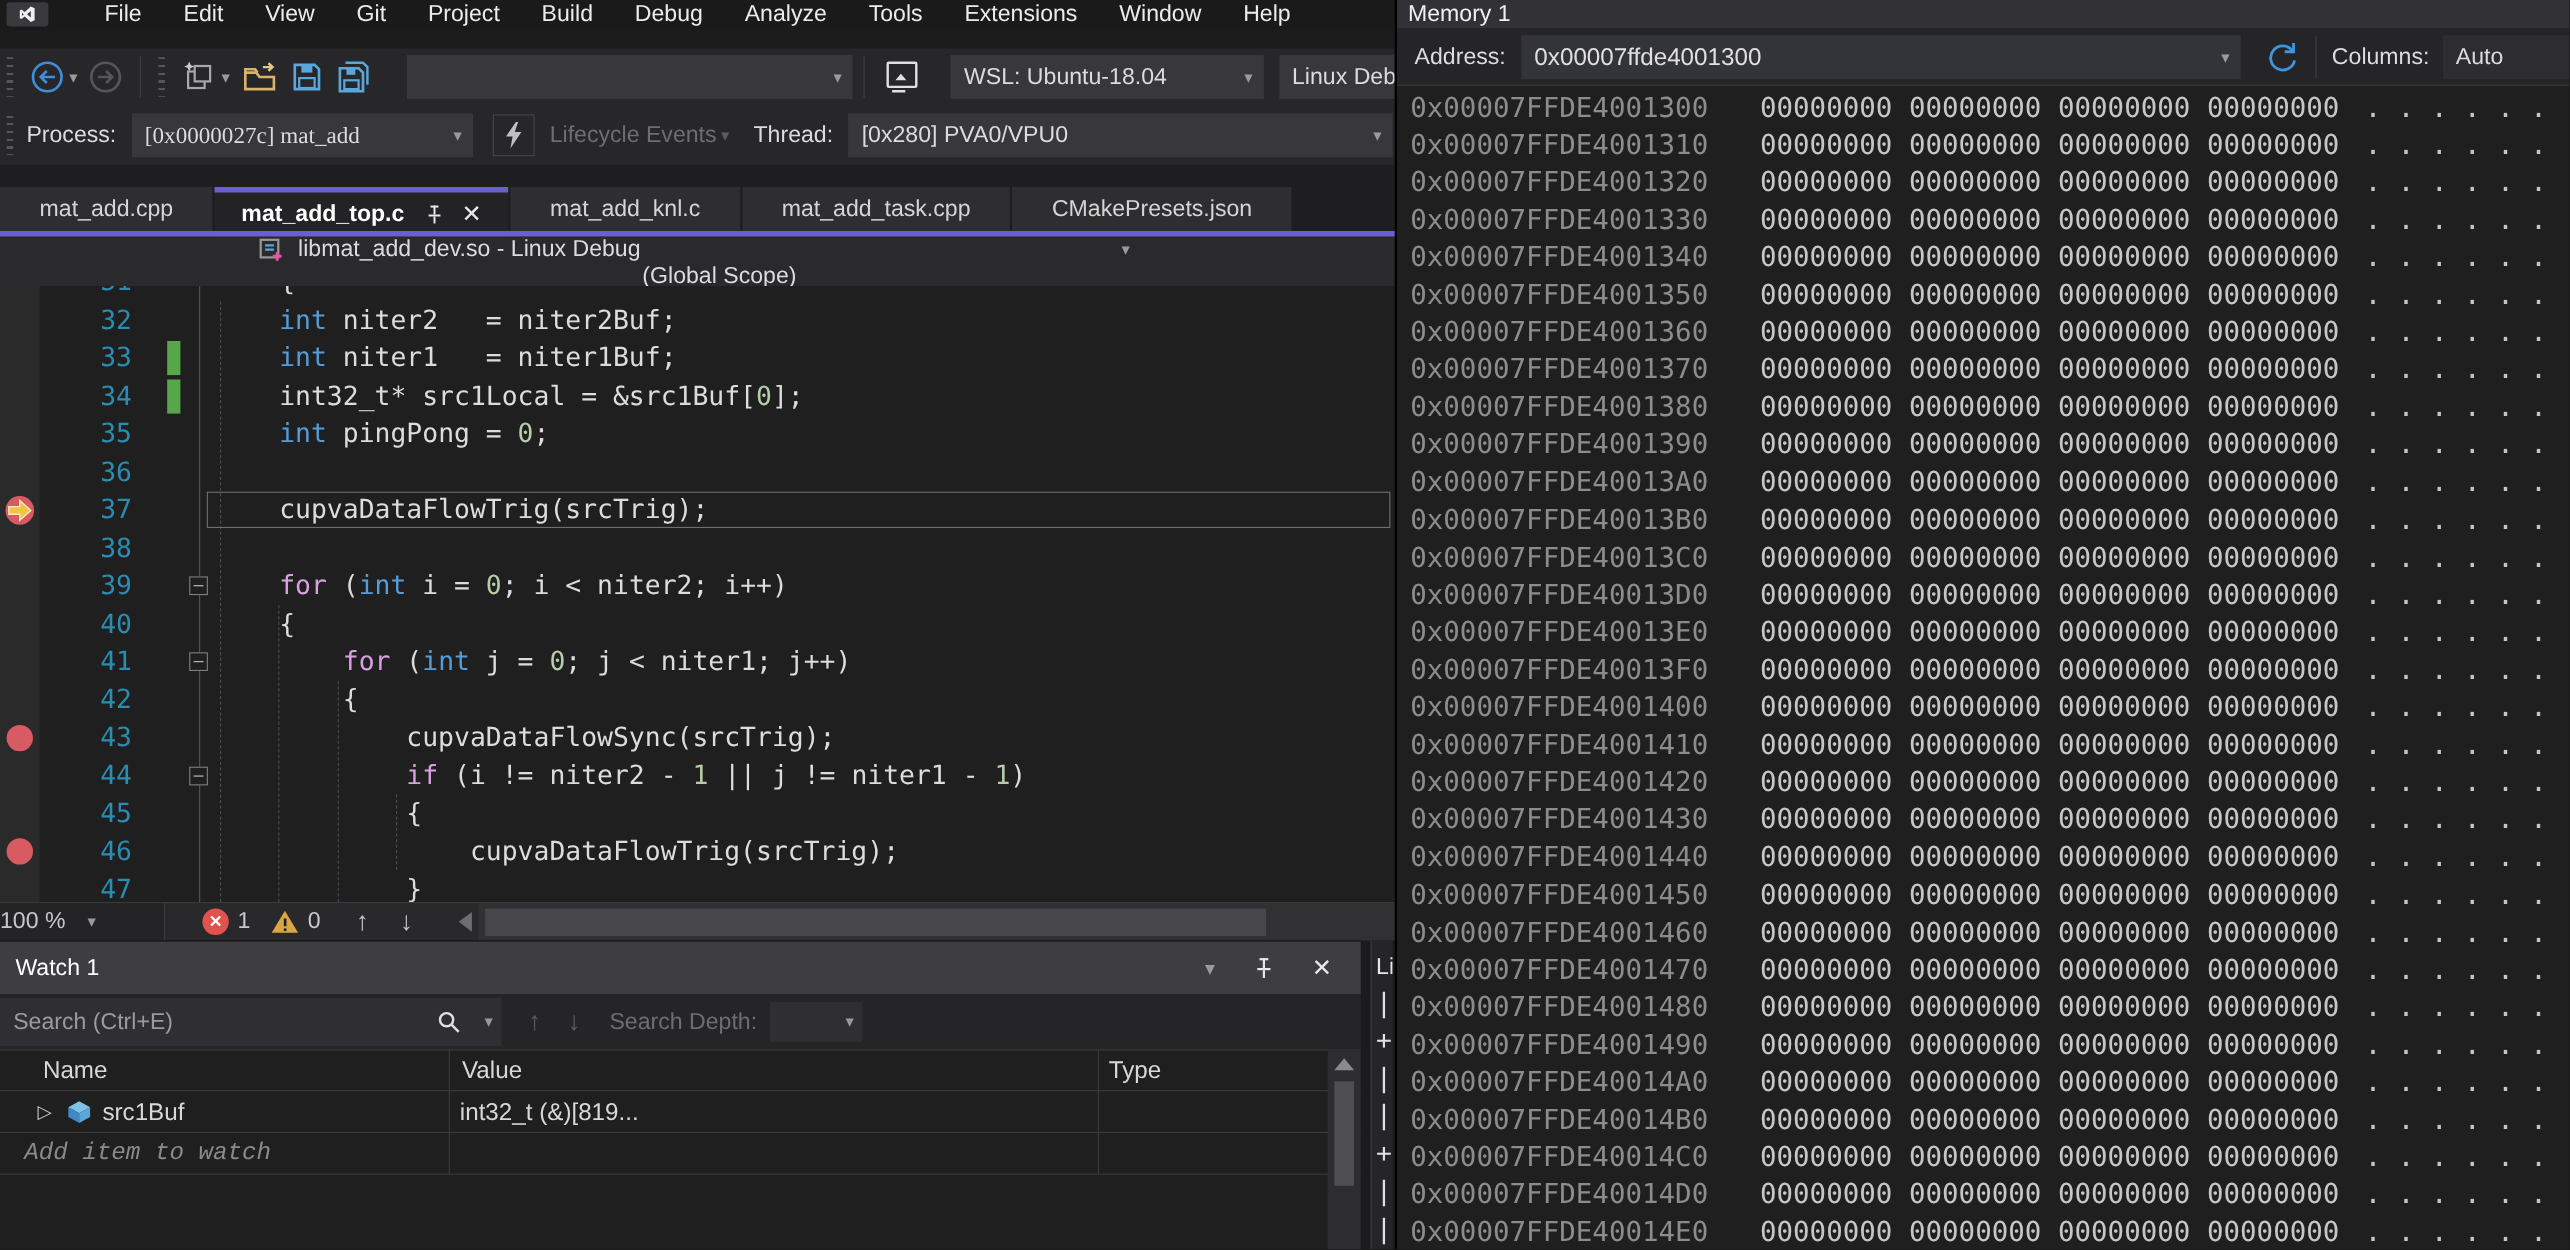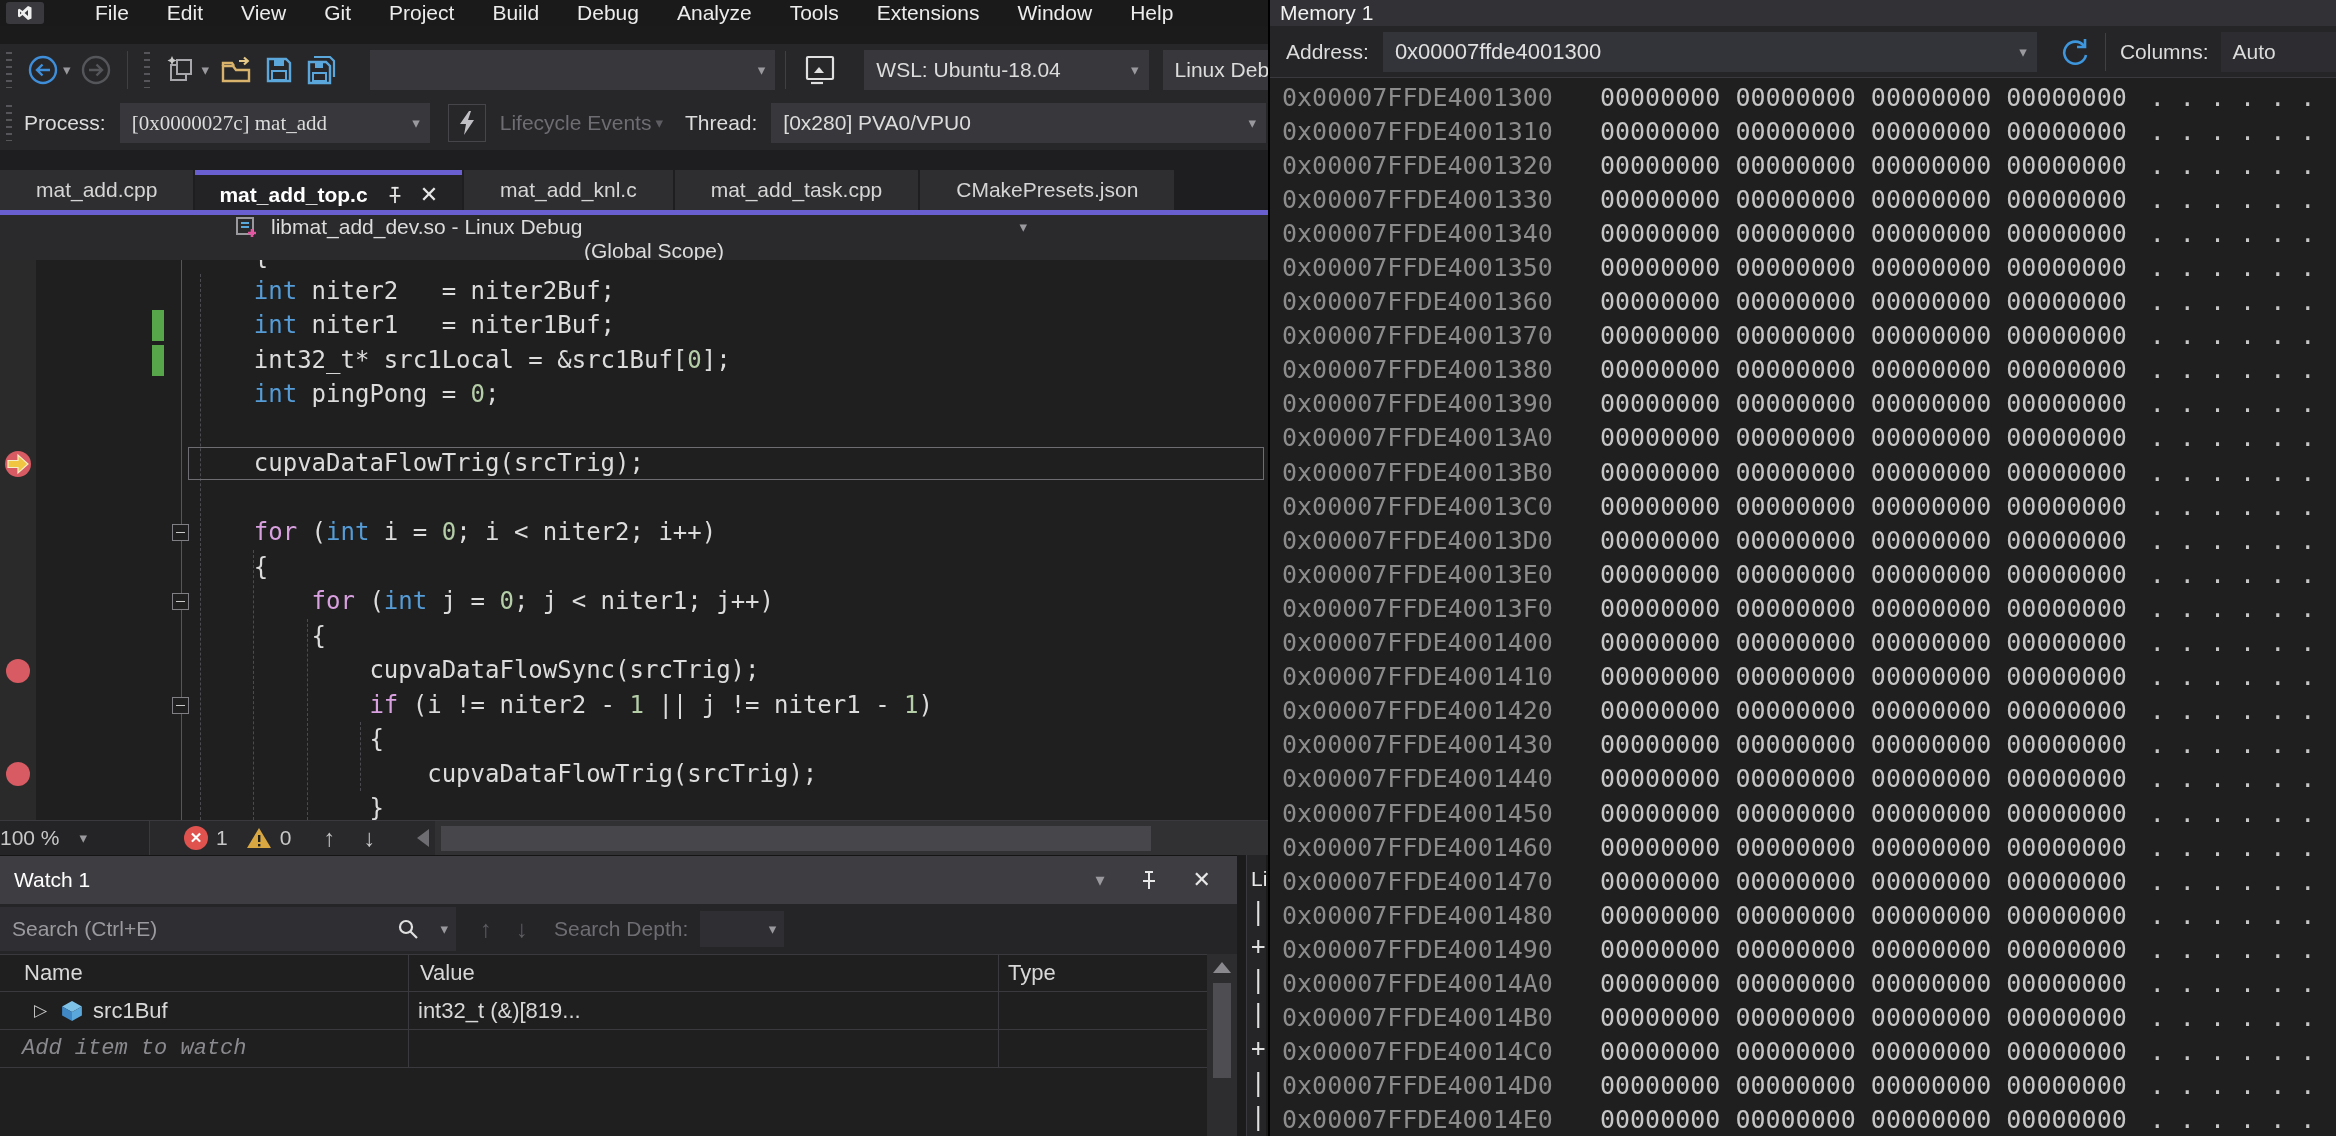--- a/index.html
+++ b/index.html
@@ -92,21 +92,21 @@
   .searchrow { height:50px; background:#252528; display:flex; align-items:center; }
   .searchbox { width:456px; height:44px; background:#2f2f33; display:flex; align-items:center; position:relative; }
   .searchbox input { background:transparent; border:none; outline:none; color:#9b9b9f; font-size:21px;
                      padding-left:12px; width:380px; font-family:"Liberation Sans",sans-serif; }
   .searchbox input::placeholder { color:#9b9b9f; }
   .dis-arrow { color:#5e5e62; font-size:24px; margin:0 12px; }
   .depth-combo { width:84px; height:36px; background:#2f2f33; position:relative; margin-left:12px; }
   .depth-combo .caret { position:absolute; right:8px; top:9px; }
   .wtable { position:relative; }
   .wrow { display:flex; height:38px; align-items:center; border-bottom:1px solid #3a3a3e; position:relative; }
-  .wc-name { width:408px; padding-left:24px; color:#d8d8d8; font-size:22px; display:flex; align-items:center; }
+  .wc-name { width:408px; padding-left:39px; color:#d8d8d8; font-size:22px; display:flex; align-items:center; }
   .wc-val  { width:590px; padding-left:12px; color:#d8d8d8; font-size:22px; }
   .wc-type { width:207px; padding-left:10px; color:#d8d8d8; font-size:22px; white-space:nowrap; overflow:hidden; }
   .wgridv { position:absolute; top:0; width:1px; background:#3a3a3e; height:114px; }
   .additem { color:#8a8a8e; font-style:italic;font-family:Liberation Mono, monospace; }
   .wscroll { position:absolute; right:0; top:98px; width:30px; height:183px; background:#2d2d30; }
   .wscroll .up { width:0;height:0;border-left:9px solid transparent;border-right:9px solid transparent;
                  border-bottom:11px solid #8a8a8e; margin:8px auto 0; }
   .wscroll .thumb { width:18px; height:95px; background:#4d4d52; margin:10px auto 0; }
 
   
@@ -293,20 +293,39 @@
         <span class="label" style="margin-left:12px;">libmat_add_dev.so - Linux Debug</span>
         <span class="caret" style="position:absolute; right:16px;">▾</span>
       </div>
       <div class="navsep"></div>
       <span class="scope">(Global Scope)</span>
     </div>
 
     <div class="editor code-font">
       <div class="bp-margin"></div>
       <div class="structline"></div>
+      <div class="lnums" id="lnums">
+          <div>31</div>
+          <div>32</div>
+          <div>33</div>
+          <div>34</div>
+          <div>35</div>
+          <div>36</div>
+          <div>37</div>
+          <div>38</div>
+          <div>39</div>
+          <div>40</div>
+          <div>41</div>
+          <div>42</div>
+          <div>43</div>
+          <div>44</div>
+          <div>45</div>
+          <div>46</div>
+          <div>47</div>
+        </div>
       <div class="codelines" id="codelines"><div style="height: 34.5px;"><span class="tok-p">    {</span></div><div style="height: 34.5px;"><span class="tok-p">    </span><span class="tok-k">int</span><span class="tok-p"> niter2   = niter2Buf;</span></div><div style="height: 34.5px;"><span class="tok-p">    </span><span class="tok-k">int</span><span class="tok-p"> niter1   = niter1Buf;</span></div><div style="height: 34.5px;"><span class="tok-p">    int32_t* src1Local = &amp;src1Buf[</span><span class="tok-n">0</span><span class="tok-p">];</span></div><div style="height: 34.5px;"><span class="tok-p">    </span><span class="tok-k">int</span><span class="tok-p"> pingPong = </span><span class="tok-n">0</span><span class="tok-p">;</span></div><div style="height: 34.5px;">&nbsp;</div><div style="height: 34.5px;"><span class="tok-p">    cupvaDataFlowTrig(srcTrig);</span></div><div style="height: 34.5px;">&nbsp;</div><div style="height: 34.5px;"><span class="tok-p">    </span><span class="tok-c">for</span><span class="tok-p"> (</span><span class="tok-k">int</span><span class="tok-p"> i = </span><span class="tok-n">0</span><span class="tok-p">; i &lt; niter2; i++)</span></div><div style="height: 34.5px;"><span class="tok-p">    {</span></div><div style="height: 34.5px;"><span class="tok-p">        </span><span class="tok-c">for</span><span class="tok-p"> (</span><span class="tok-k">int</span><span class="tok-p"> j = </span><span class="tok-n">0</span><span class="tok-p">; j &lt; niter1; j++)</span></div><div style="height: 34.5px;"><span class="tok-p">        {</span></div><div style="height: 34.5px;"><span class="tok-p">            cupvaDataFlowSync(srcTrig);</span></div><div style="height: 34.5px;"><span class="tok-p">            </span><span class="tok-c">if</span><span class="tok-p"> (i != niter2 - </span><span class="tok-n">1</span><span class="tok-p"> || j != niter1 - </span><span class="tok-n">1</span><span class="tok-p">)</span></div><div style="height: 34.5px;"><span class="tok-p">            {</span></div><div style="height: 34.5px;"><span class="tok-p">                cupvaDataFlowTrig(srcTrig);</span></div><div style="height: 34.5px;"><span class="tok-p">            }</span></div></div>
       <div id="markers">
           <div class="iguide" style="left: 200px; top: 13.5px; height: 546.5px;"></div>
           <div class="iguide" style="left: 253px; top: 289.5px; height: 270.5px;"></div>
           <div class="iguide" style="left: 307px; top: 358.5px; height: 201.5px;"></div>
           <div class="iguide" style="left: 360px; top: 462px; height: 69px;"></div>
           <div class="curline" style="top: 187px;"></div>
           <div class="curarrow" style="top: 188.5px;"><svg width="30" height="30" viewBox="0 0 30 30">
               <circle cx="15" cy="15" r="13" fill="#d85b63"></circle>
               <path d="M5 11.5h10V6l10 9-10 9v-5.5H5z" fill="#efc541" stroke="#f5ecca" stroke-width="1.2"></path>

